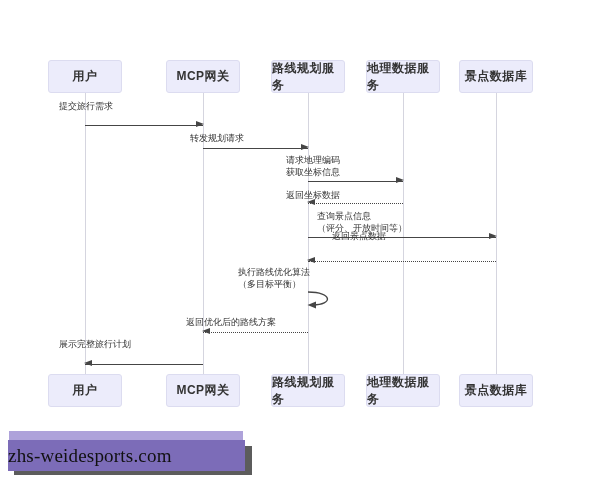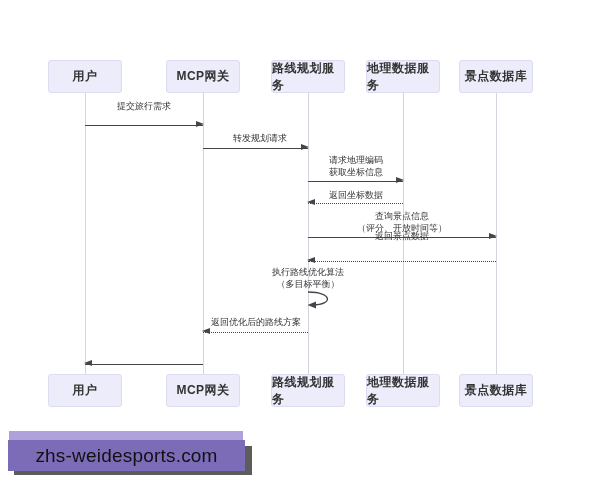--- a/index.html
+++ b/index.html
@@ -34,21 +34,21 @@
   .lifeline {
     position: absolute;
     top: 93px;
     height: 281px;
     width: 1px;
     background: #D5D5DF;
   }
   
   .msg-text {
     position: absolute;
-    text-align: center;
+    text-align: left;
     font-size: 9px;
     line-height: 11.5px;
     color: #333333;
   }
   .msg-text .ln { display: block; }
   
   .arrow {
     position: absolute;
     height: 0;
     border-top: 1.4px solid #454545;
@@ -85,24 +85,25 @@
     width: 238px; height: 29px;
     background: #5C5C5C;
   }
   .wm-box {
     position: absolute;
     left: 8px; top: 440px;
     width: 237px; height: 31px;
     background: #7C6CB8;
     display: flex;
     align-items: center;
-    justify-content: center;
+    justify-content: flex-start;
     font-size: 19px;
     color: #111111;
     letter-spacing: 0.2px;
+    font-family: Liberation Serif, serif;
   }
 </style>
 </head>
 <body>
 
 <div class="canvas">
 
   <div class="lifeline" style="left:85px"></div>
   <div class="lifeline" style="left:203px"></div>
   <div class="lifeline" style="left:308px"></div>
@@ -175,20 +176,21 @@
   </svg>
 
   <div class="msg-text" style="left:186px;top:317px;width:140px">
     <span class="ln">返回优化后的路线方案</span>
   </div>
   <div class="arrow dashed" style="left:203px;top:332px;width:105px">
     <span class="ah ah-l"></span>
   </div>
 
   <div class="msg-text" style="left:59px;top:339px;width:170px">
+    <span class="ln">展示完整旅行计划</span>
   </div>
   <div class="arrow" style="left:85px;top:364px;width:118px">
     <span class="ah ah-l"></span>
   </div>
 
   <div class="wm-band"></div>
   <div class="wm-shadow"></div>
   <div class="wm-box">
     <span>zhs-weidesports.com</span>
   </div>

